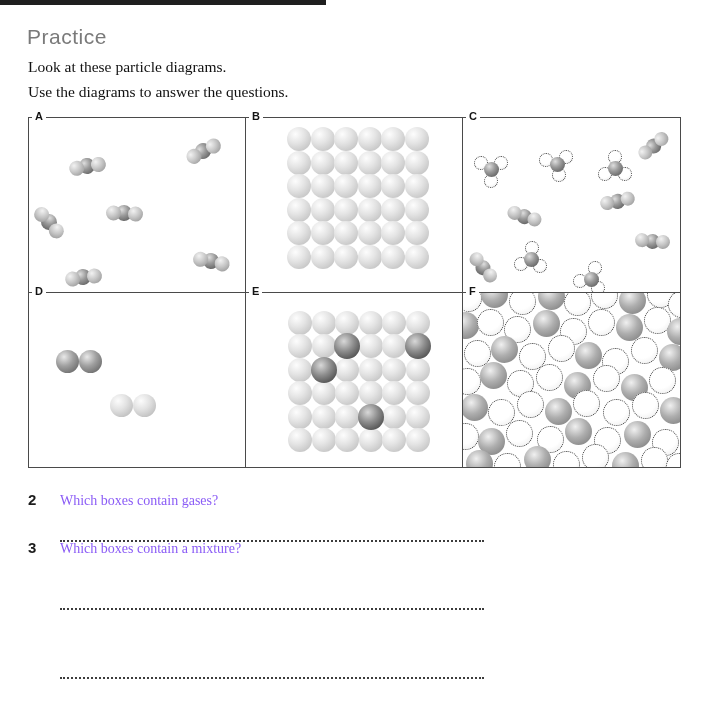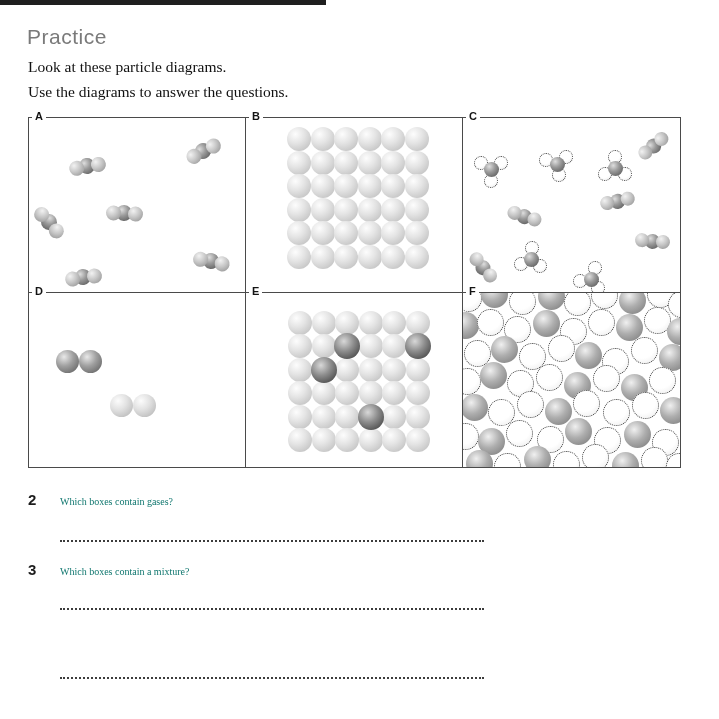--- a/index.html
+++ b/index.html
@@ -33,22 +33,22 @@
   .sph.ddark{background:radial-gradient(circle at 35% 30%,#e9e9e9 0%,#a0a0a0 42%,#666666 88%);}
   .sph.dlight{background:radial-gradient(circle at 35% 30%,#fcfcfc 0%,#e2e2e2 40%,#c4c4c4 75%,#b2b2b2 100%);}
   .sph.white{background:radial-gradient(circle at 40% 30%,#ffffff 55%,#f3f3f3 80%,#e6e6e6 100%);
              border:1px dotted #3f3f3f;box-sizing:border-box;}
   .sph.fgray{background:radial-gradient(circle at 38% 32%,#f0f0f0 0%,#aeaeae 45%,#828282 88%);}
 
   
   .question{position:absolute;left:28px;width:600px;}
   .qnum{display:inline-block;width:32px;font-family:"Liberation Sans",sans-serif;
         font-weight:bold;font-size:15px;color:#1c1c1c;}
-  .qtext{font-size:10px;color:#0f766e;}
-  .q2{top:491px;} .q3{top:561px;} .q4{top:629px;}
+  .qtext{font-size:14px;color:#8b5cf6;}
+  .q2{top:491px;} .q3{top:539px;} .q4{top:629px;}
   .answer-line{position:absolute;left:60px;width:424px;height:0;border-top:2px dotted #3c3c3c;}
   .al2{top:540px;} .al3{top:608px;} .al4{top:677px;}
 </style>
 </head>
 <body>
 
 <div class="page">
   <div class="topbar"></div>
 
   <div class="heading">Practice</div>

